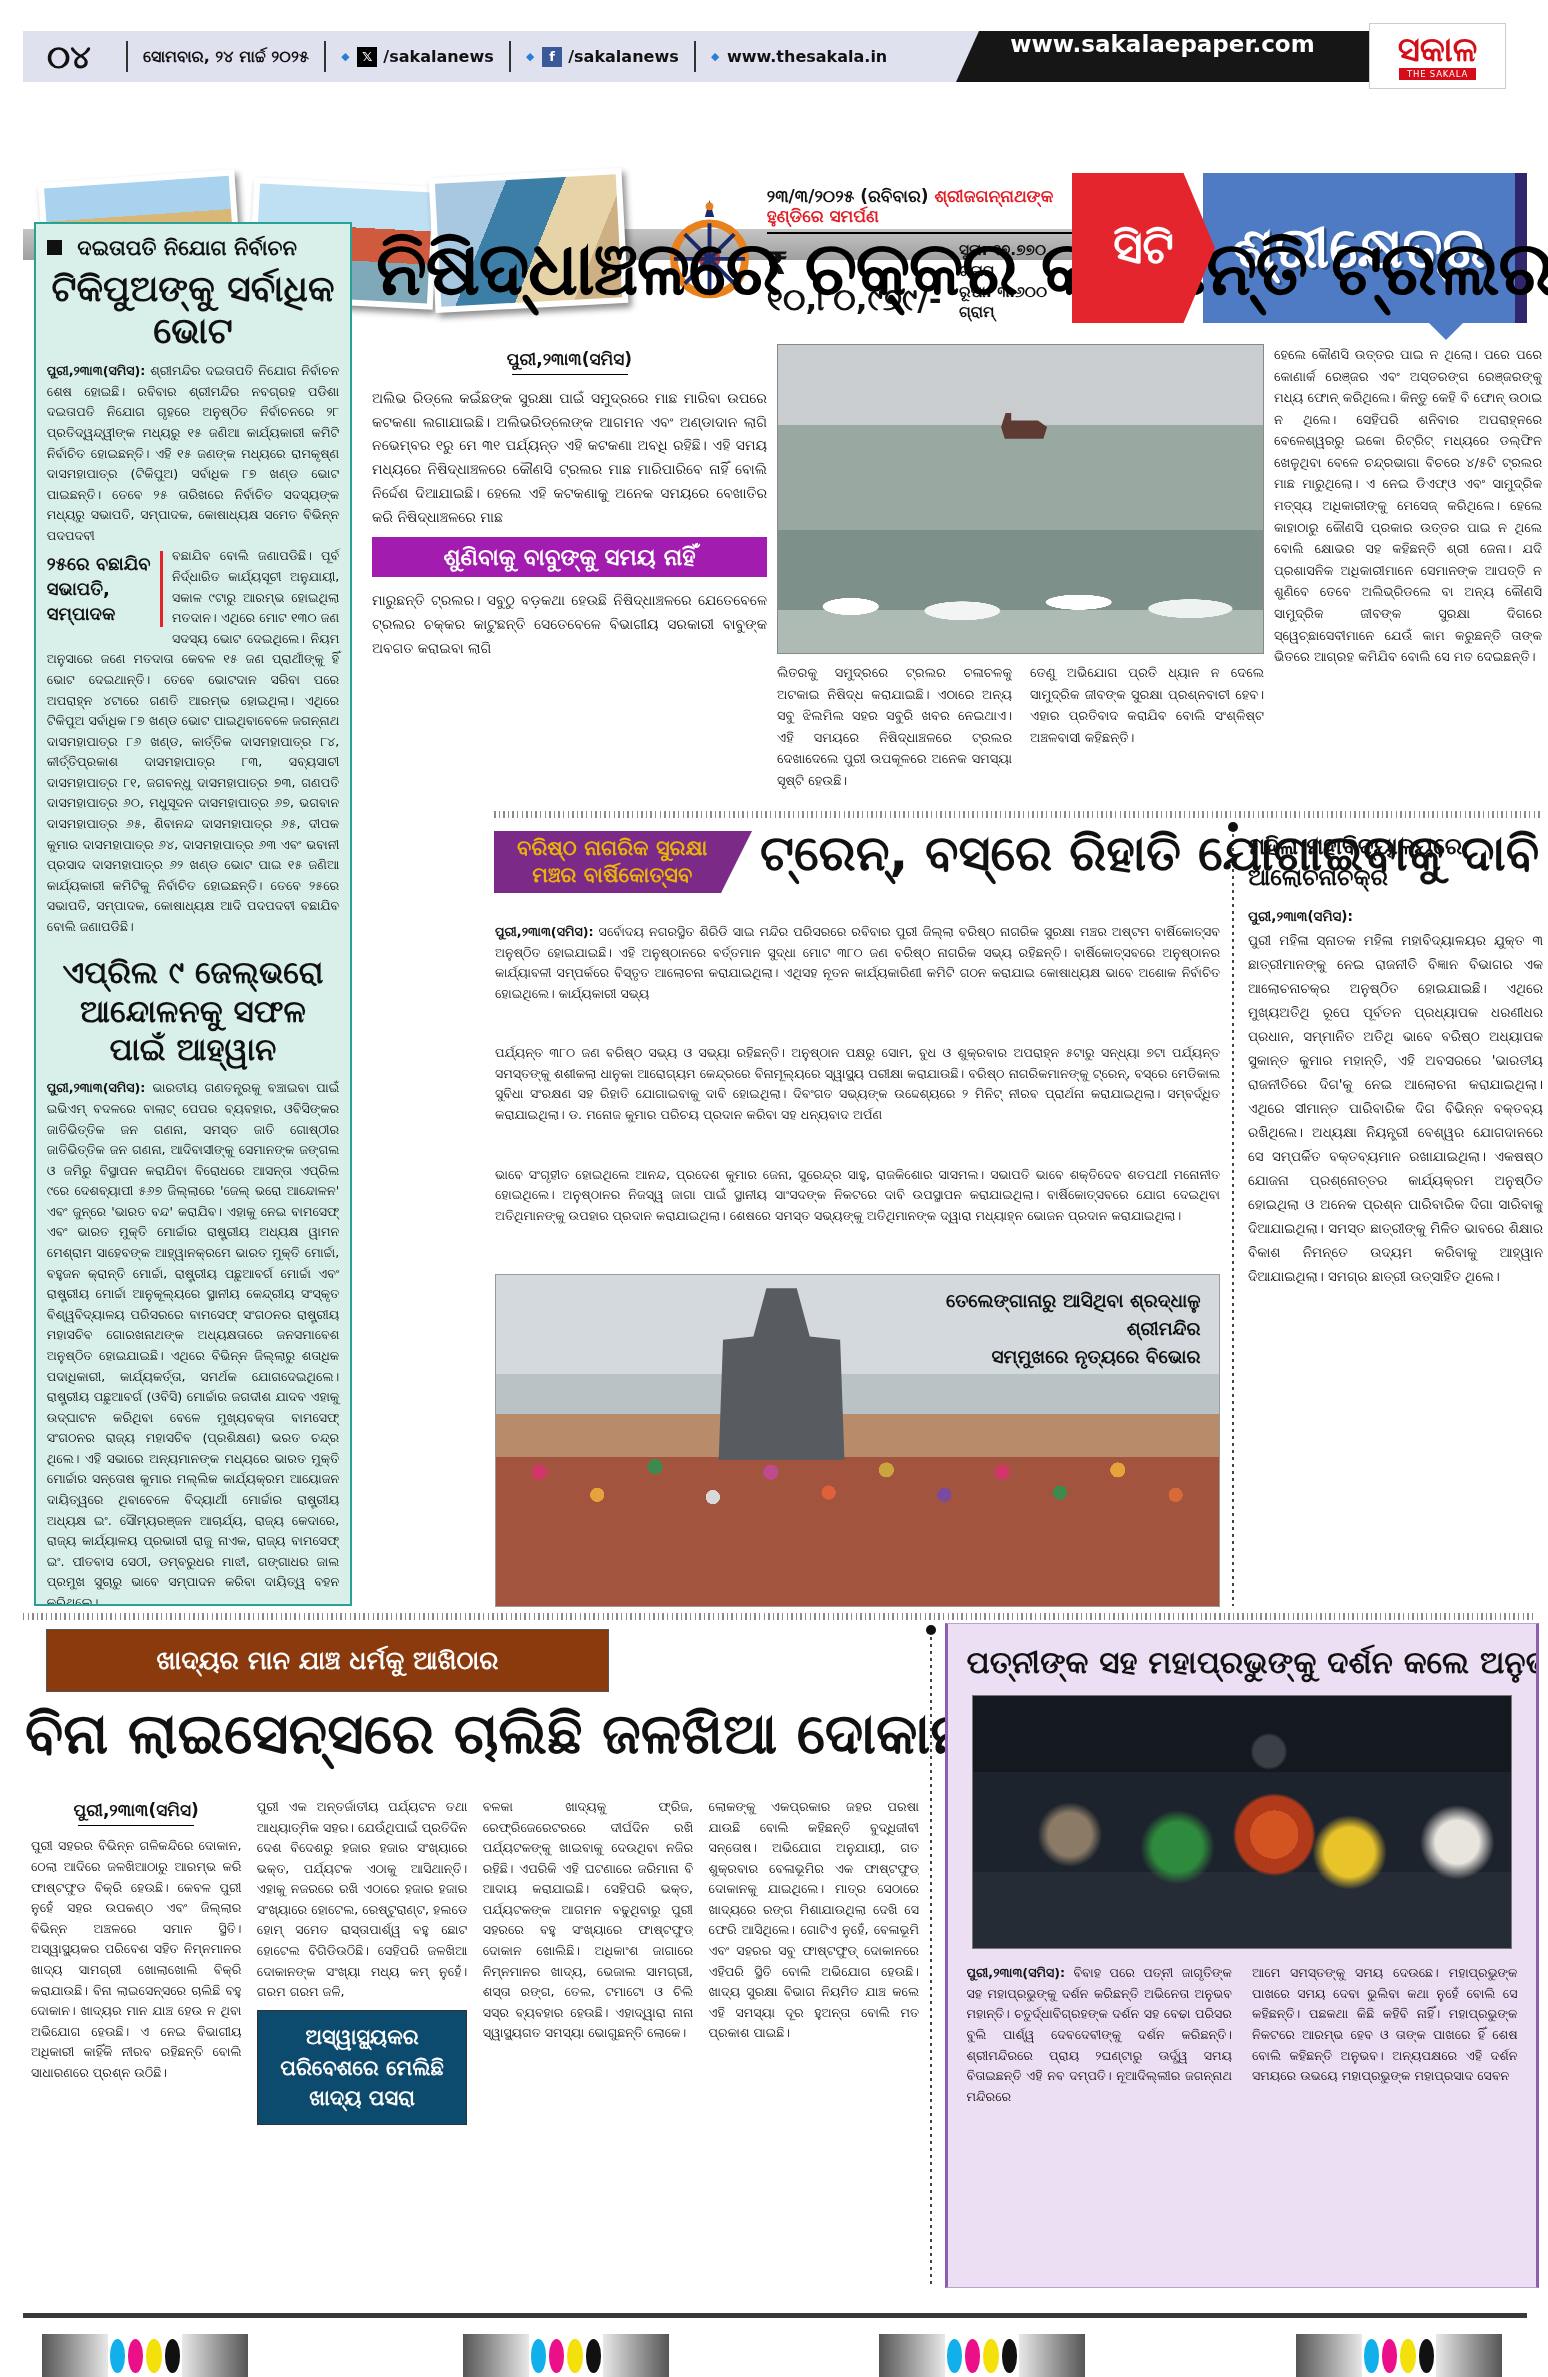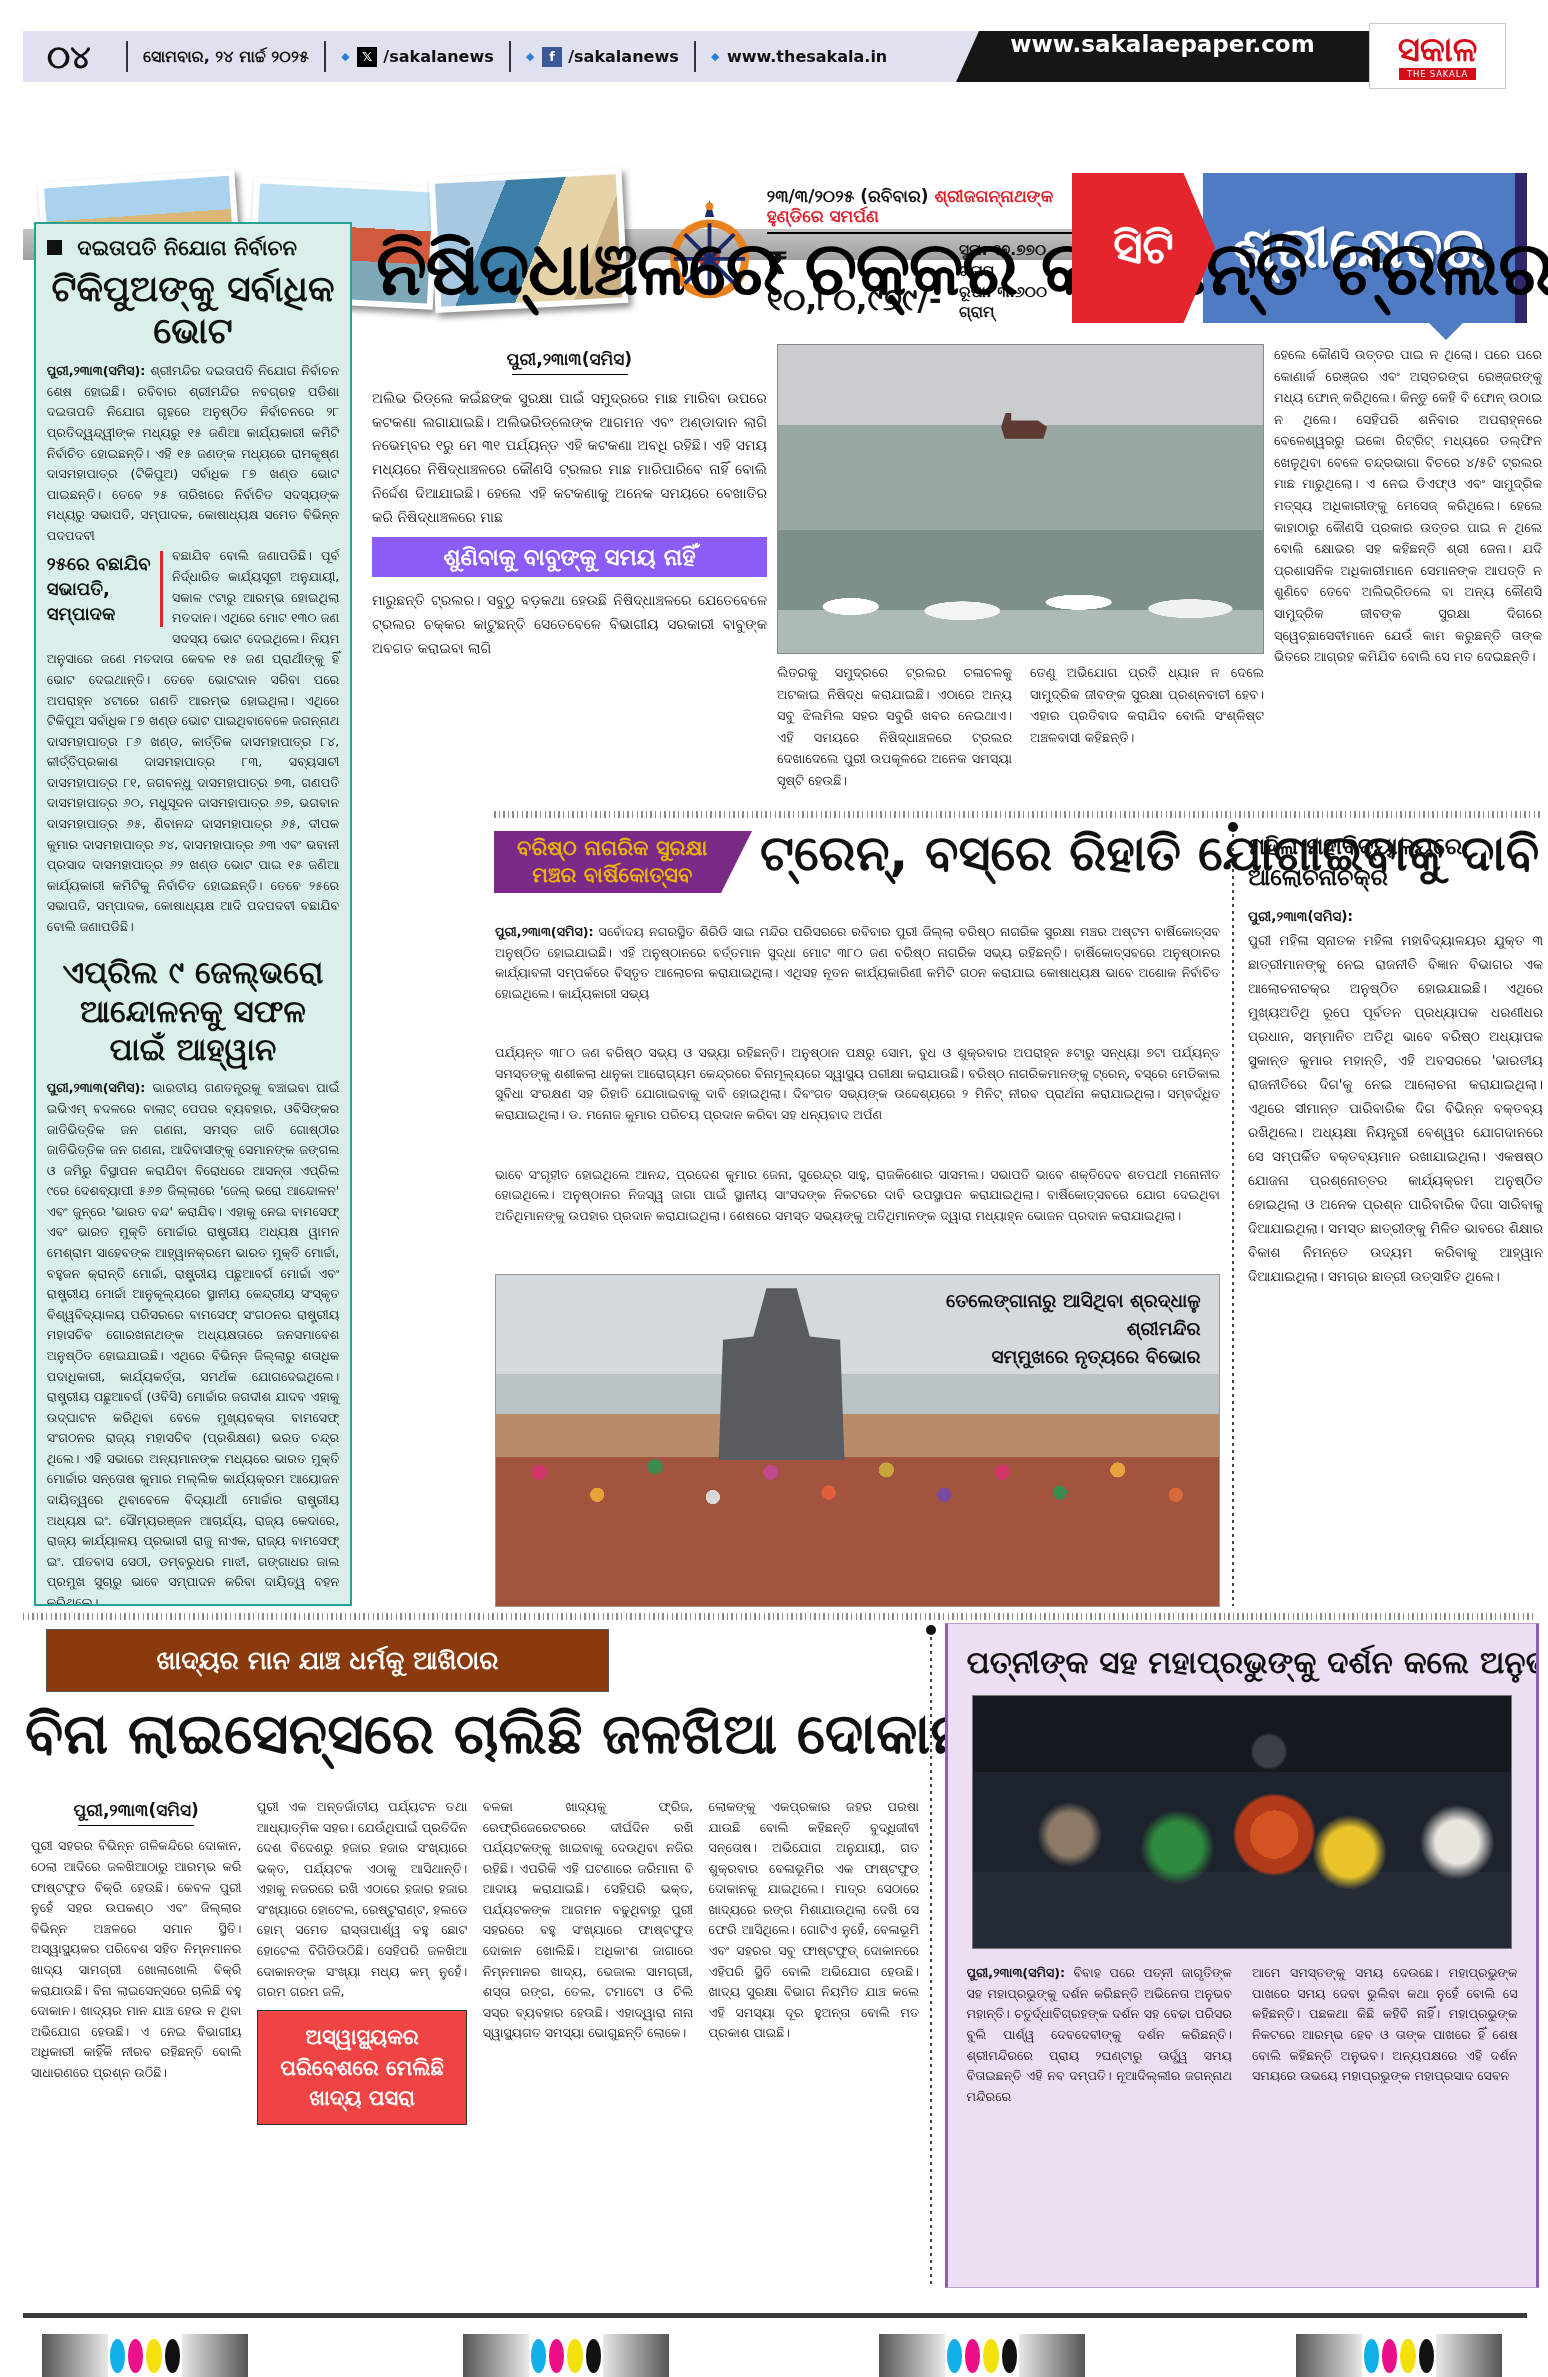--- a/index.html
+++ b/index.html
@@ -56,21 +56,21 @@
   .body{font-size:12.7px;line-height:1.62;text-align:justify;}
   .body b{font-weight:bold;}
   .insetA{float:left;width:116px;border-right:3.9px solid #e4232b;padding-right:7.7px;margin:4.6px 9.3px 4.6px 0;font-size:18px;font-weight:bold;text-align:left;line-height:1.4;}
   .hlB{font-size:31px;font-weight:bold;text-align:center;line-height:1.25;margin:15.4px 0 9.3px;}
 
   
   .byline-c{font-size:17px;font-weight:bold;text-align:center;}
   .byline-c:after{content:"";display:block;width:116px;border-top:1.5px solid #000;margin:4.6px auto 0;}
   .lead-col1{position:absolute;left:372px;top:349px;width:395px;height:461px;overflow:hidden;}
   .lead-col1 .body{font-size:14px;line-height:1.7;margin-top:12.3px;}
-  .redsub{background:#8b5cf6;color:#fff;font-size:23px;font-weight:bold;text-align:center;padding:6.2px 3.1px;margin:7.7px 0;}
+  .redsub{background:#a21caf;color:#fff;font-size:23px;font-weight:bold;text-align:center;padding:6.2px 3.1px;margin:7.7px 0;}
   .lead-photo{position:absolute;left:777px;top:344px;width:487px;height:310px;border:0.8px solid #888;
     background:linear-gradient(180deg,#c9cdcf 0 26%,#9aa8a2 26% 60%,#7e908a 60% 86%,#aebbb4 86%);}
   .boat{position:absolute;left:46%;top:22%;width:46px;height:26px;background:#5d3a32;clip-path:polygon(0 55%,10% 0,22% 0,22% 30%,80% 30%,100% 55%,92% 100%,8% 100%);}
   .boat:before{content:"";position:absolute;left:18.5px;top:-17px;width:3.1px;height:18.5px;background:#3a2b26;}
   .foam{position:absolute;left:0;bottom:8%;width:100%;height:14%;background:
     radial-gradient(ellipse 46px 14px at 15% 50%,#fff 0 60%,transparent 62%),
     radial-gradient(ellipse 62px 15.4px at 38% 60%,#f2f5f3 0 60%,transparent 62%),
     radial-gradient(ellipse 54px 12.3px at 62% 40%,#fff 0 60%,transparent 62%),
     radial-gradient(ellipse 69px 15.4px at 85% 55%,#eef2f0 0 60%,transparent 62%);}
   .lead-col3{position:absolute;left:1274px;top:344px;width:268px;height:463px;overflow:hidden;}
@@ -110,21 +110,21 @@
   .women{position:absolute;left:1248px;top:831px;width:295px;height:776px;overflow:hidden;}
   .women-hl{font-size:23px;font-weight:bold;line-height:1.35;margin-bottom:10.8px;}
   .women .body{font-size:13.5px;line-height:1.78;}
 
   
   .food-kicker{position:absolute;left:46px;top:1629px;width:563px;height:63px;background:#8a3a0d;border:1.5px solid #555;color:#fff;font-size:25.4px;font-weight:bold;display:flex;align-items:center;justify-content:center;}
   .food-hl{position:absolute;left:25px;top:1701px;width:895px;height:77px;font-size:56px;font-weight:bold;white-space:nowrap;}
   .food-cols{position:absolute;left:31px;top:1797px;width:888px;height:487px;display:flex;gap:15.4px;}
   .food-cols .col{flex:1;overflow:hidden;}
   .food-byline{margin:3.1px 0 10.8px;}
-  .food-inset{background:#ef4444;border:1.5px solid #333;color:#fff;font-size:21px;font-weight:bold;text-align:center;line-height:1.45;padding:10.8px 6.2px;margin:7.7px 0;}
+  .food-inset{background:#0c4a6e;border:1.5px solid #333;color:#fff;font-size:21px;font-weight:bold;text-align:center;line-height:1.45;padding:10.8px 6.2px;margin:7.7px 0;}
 
   
   .anu{position:absolute;left:945px;top:1623px;width:594px;height:665px;background:#ecdff4;border-left:3.9px solid #8e5fae;border-right:3.9px solid #8e5fae;border-top:1.5px solid #b9a1cc;border-bottom:1.5px solid #b9a1cc;padding:14px 18.5px;overflow:hidden;}
   .anu-hl{font-size:31px;font-weight:bold;text-align:center;margin:6.2px 0 14px;white-space:nowrap;}
   .anu-photo{width:540px;height:254px;margin:0 auto;border:0.8px solid #777;position:relative;background:
     radial-gradient(circle 54px at 18% 55%,#8a7a66 0 40%,transparent 60%),
     radial-gradient(circle 62px at 38% 60%,#2e8b3d 0 40%,transparent 60%),
     radial-gradient(circle 69px at 56% 55%,#d35420 0 35%,#b03a1a 35% 55%,transparent 60%),
     radial-gradient(circle 62px at 70% 62%,#e8c32a 0 40%,transparent 60%),
     radial-gradient(circle 62px at 90% 58%,#e8e4de 0 35%,transparent 60%),

